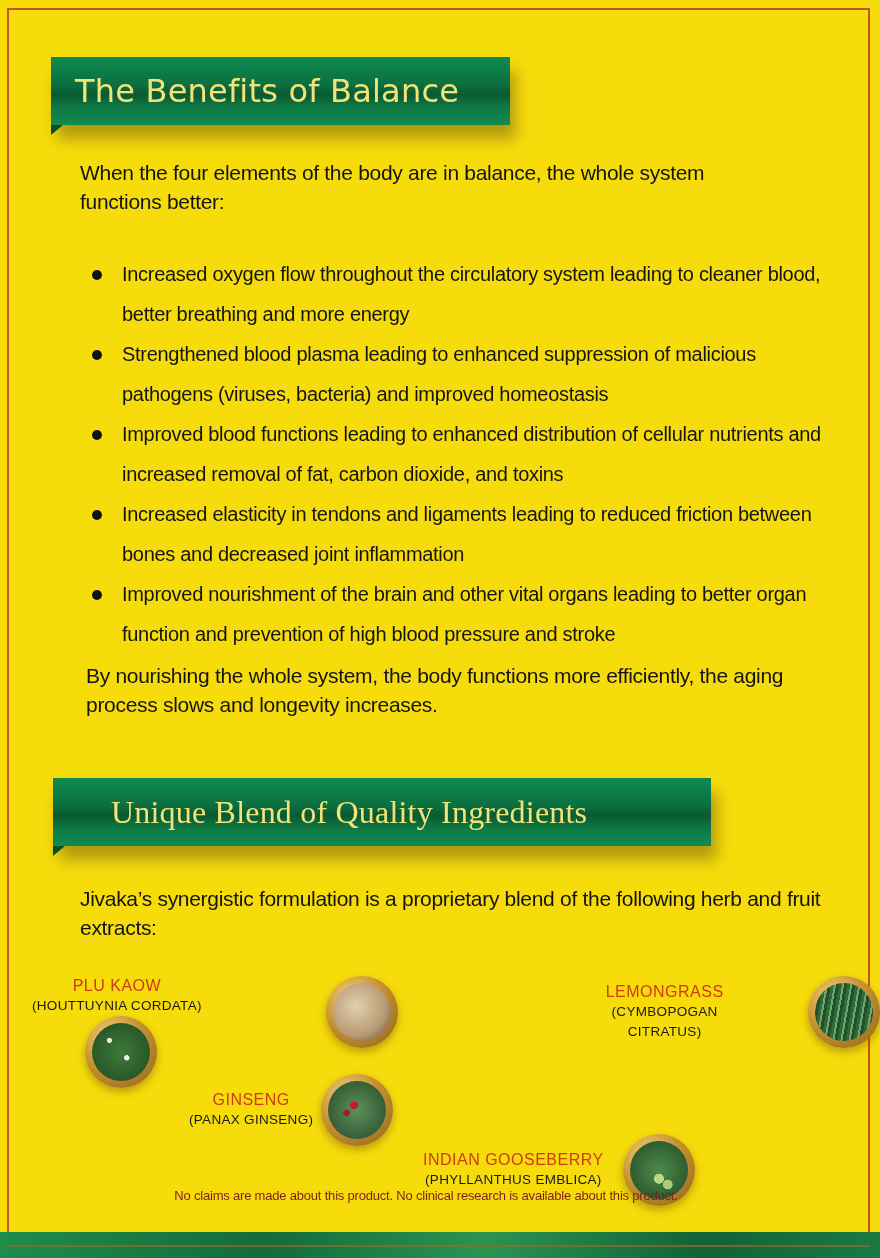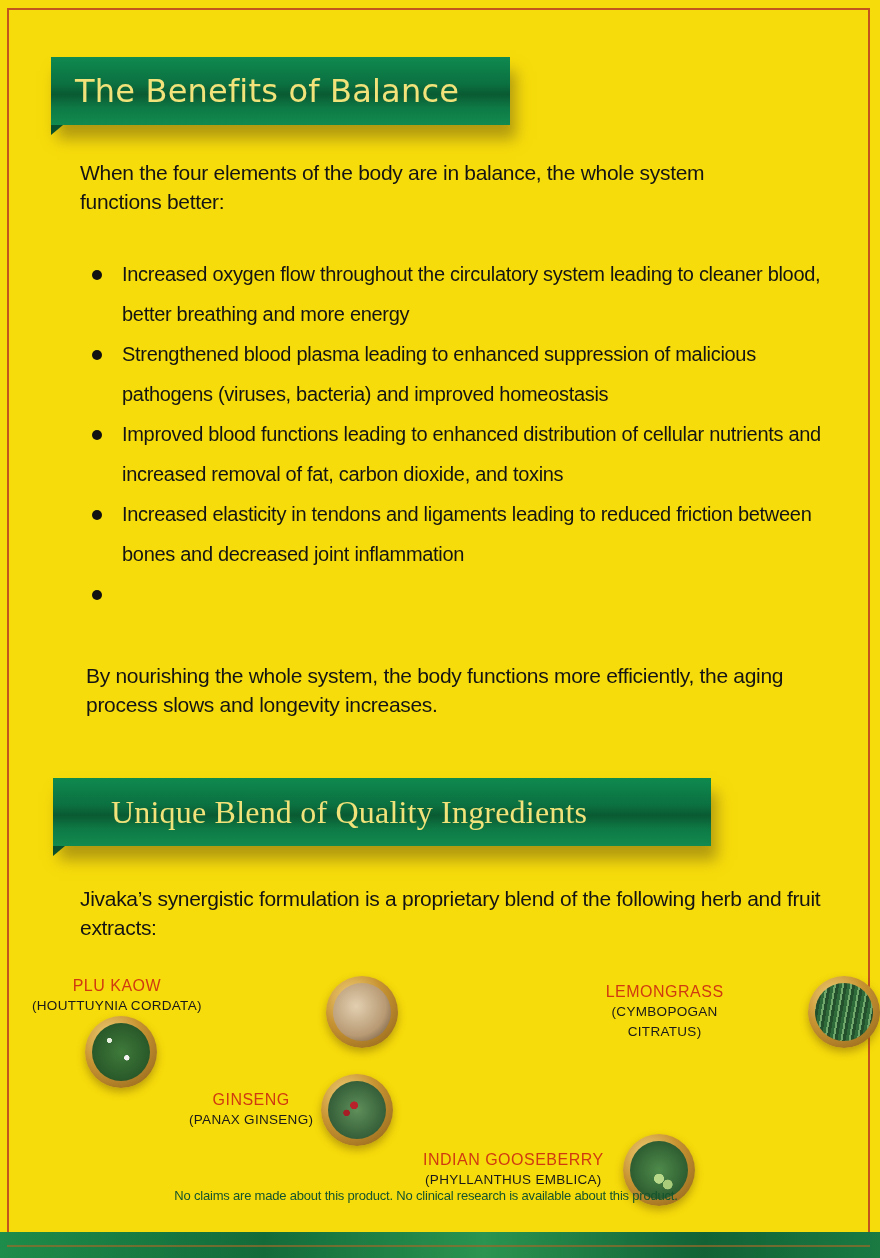--- a/index.html
+++ b/index.html
@@ -53,21 +53,21 @@
   .medal {
     width:72px; height:72px; border-radius:50%; margin-left:8px;
     background:radial-gradient(circle at 35% 30%,#f2d07a 0%,#c89432 45%,#8a5e18 100%);
     box-shadow:0 4px 8px rgba(110,80,10,0.45);
     display:flex; align-items:center; justify-content:center;
   }
   .medal-inner { width:58px; height:58px; border-radius:50%; }
 
   #disclaimer {
     position:absolute; left:0; top:1188px; width:852px; text-align:center;
-    font-size:13px; color:#14532d; letter-spacing:-0.2px;
+    font-size:13px; color:#7f1d1d; letter-spacing:-0.2px;
   }
   .bottom-bar {
     position:absolute; left:0; top:1232px; width:880px; height:26px;
     background:linear-gradient(90deg,#1e8c4a 0%,#136b3a 30%,#2a9450 55%,#126236 80%,#1a7a42 100%);
   }
   .bottom-line { position:absolute; left:7px; top:1245px; width:863px; height:2px; background:#9a6a2a; opacity:0.7; }
 </style>
 </head>
 <body>
 
@@ -91,20 +91,21 @@
   <li class="bullet">
     <span class="bullet-dot"></span>
     <span>Improved blood functions leading to enhanced distribution of cellular nutrients and increased removal of fat, carbon dioxide, and toxins</span>
   </li>
   <li class="bullet">
     <span class="bullet-dot"></span>
     <span>Increased elasticity in tendons and ligaments leading to reduced friction between bones and decreased joint inflammation</span>
   </li>
   <li class="bullet">
     <span class="bullet-dot"></span>
+    <span>Improved nourishment of the brain and other vital organs leading to better organ function and prevention of high blood pressure and stroke</span>
   </li>
 </ul>
 
 <div class="para" id="outro">By nourishing the whole system, the body functions more efficiently, the aging process slows and longevity increases.</div>
 
 <div class="ribbon" id="ribbon2">
   <span class="ribbon-title">Unique Blend of Quality Ingredients</span>
 </div>
 
 <div class="para" id="blend">Jivaka’s synergistic formulation is a proprietary blend of the following herb and fruit extracts:</div>

